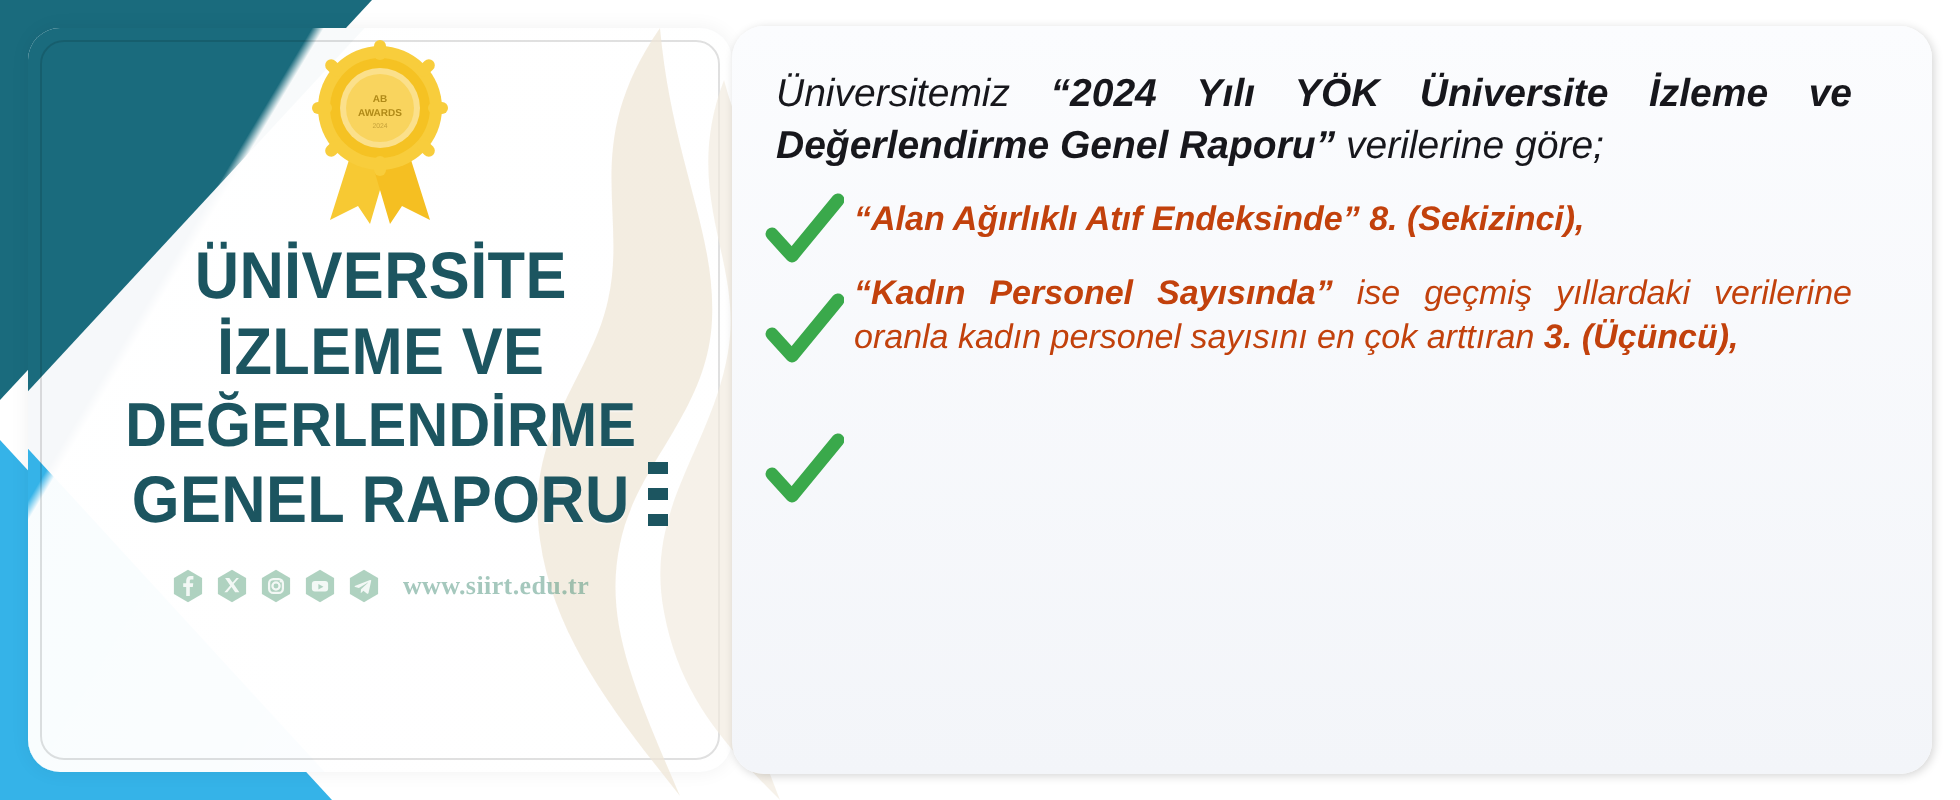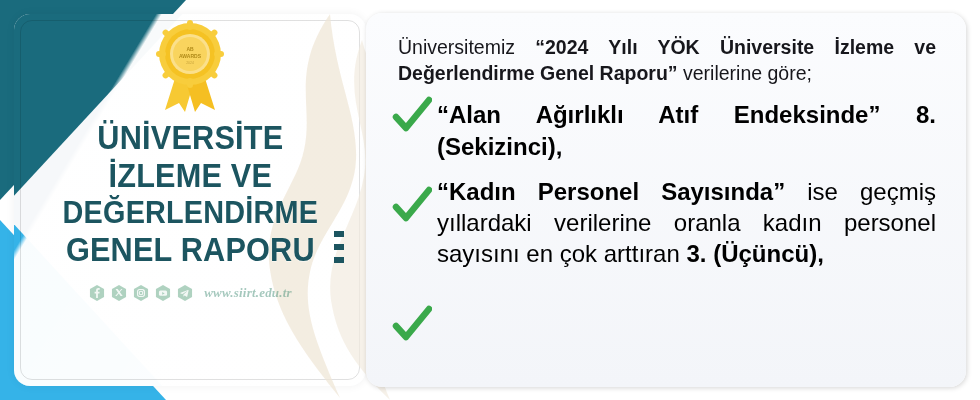--- a/index.html
+++ b/index.html
@@ -155,71 +155,71 @@
     display: inline-block;
   }
   .site-url {
     margin-left: 6px;
     color: #3f8a72;
     font-size: 13px;
     font-weight: 700;
     font-family: "Liberation Serif", serif;
     letter-spacing: 0.2px;
     opacity: 0.85;
-    font-style: italic;
   }
 
   
   .right-card {
     position: absolute;
     left: 366px;
     top: 13px;
     width: 600px;
     height: 374px;
     background: linear-gradient(180deg,#fbfcfe 0%, #f3f5f9 100%);
     border-radius: 16px;
     box-shadow: 1px 1px 5px rgba(0,0,0,0.17);
     z-index: 9;
     overflow: hidden;
   }
 
   .right-content {
     position: absolute;
-    left: 372px;
+    left: 362px;
     top: 13px;
     width: 600px;
     height: 374px;
     z-index: 12;
     padding: 22px 36px 10px 18px;
     box-sizing: border-box;
     color: #1b1b20;
+    font-style: italic;
   }
 
   .intro {
     font-size: 19.5px;
     line-height: 1.32;
     text-align: justify;
     font-weight: 400;
     color: #17171c;
     margin: 0 0 2px 0;
     padding-left: 8px;
   }
   .intro b { font-weight: 700; }
 
   .bullets {
     margin-top: 13px;
   }
   .bullet {
     position: relative;
     padding-left: 47px;
     margin-bottom: 14px;
-    font-size: 24px;
+    font-size: 17px;
     line-height: 1.3;
     text-align: justify;
-    color: #000000;
+    color: #c2410c;
   }
   .bullet b { font-weight: 700; }
   .bullet:last-child { margin-bottom: 0; }
 
   .check {
     position: absolute;
     left: 2px;
     top: 2px;
     width: 40px;
     height: 40px;

